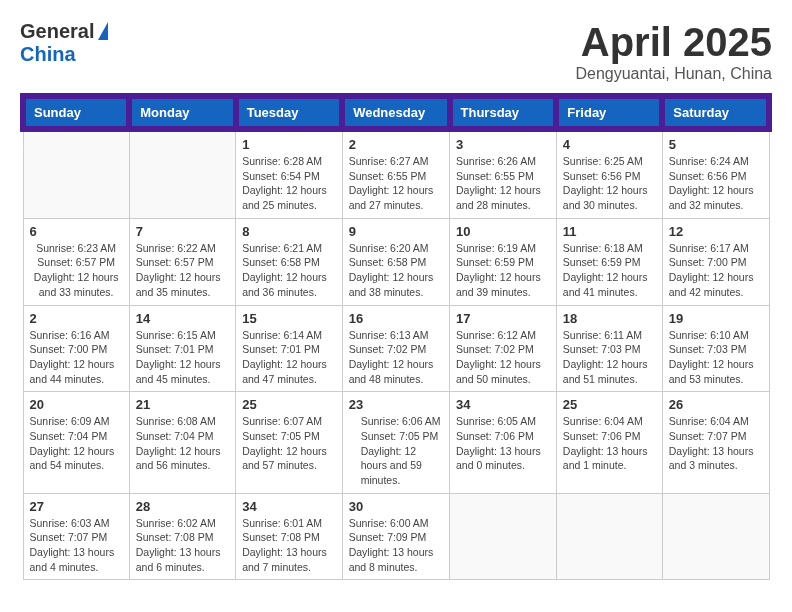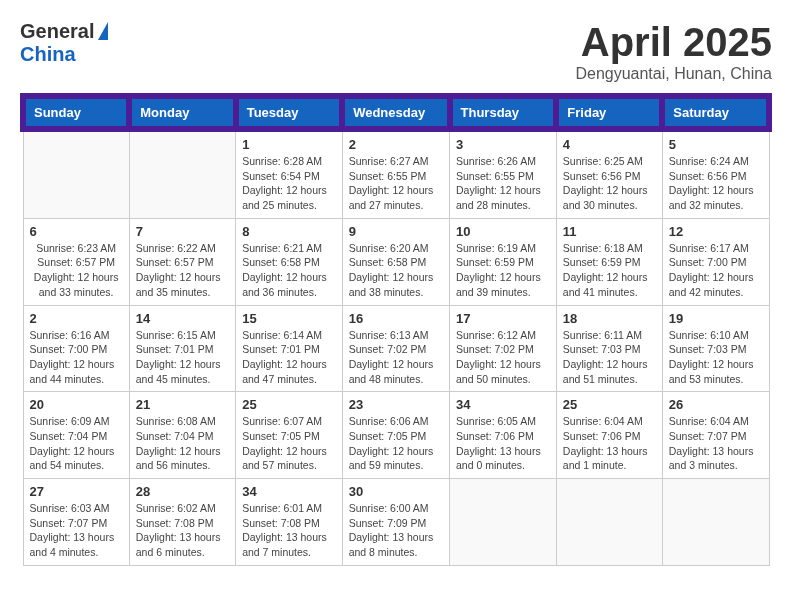--- a/index.html
+++ b/index.html
@@ -253,21 +253,21 @@
 Daylight: 12 hours and 56 minutes.</div>
         </td>
         <td>
           <span class="day-number">25</span>
           <div class="day-info" style="white-space: pre-line;">Sunrise: 6:07 AM
 Sunset: 7:05 PM
 Daylight: 12 hours and 57 minutes.</div>
         </td>
         <td>
           <span class="day-number">23</span>
-          <div class="day-info" style="white-space: pre-line;">Sunrise: 6:06 AM
+          <div class="day-info" style="white-space: pre-line; margin-left: 12px;">Sunrise: 6:06 AM
 Sunset: 7:05 PM
 Daylight: 12 hours and 59 minutes.</div>
         </td>
         <td>
           <span class="day-number">34</span>
           <div class="day-info" style="white-space: pre-line;">Sunrise: 6:05 AM
 Sunset: 7:06 PM
 Daylight: 13 hours and 0 minutes.</div>
         </td>
         <td>

